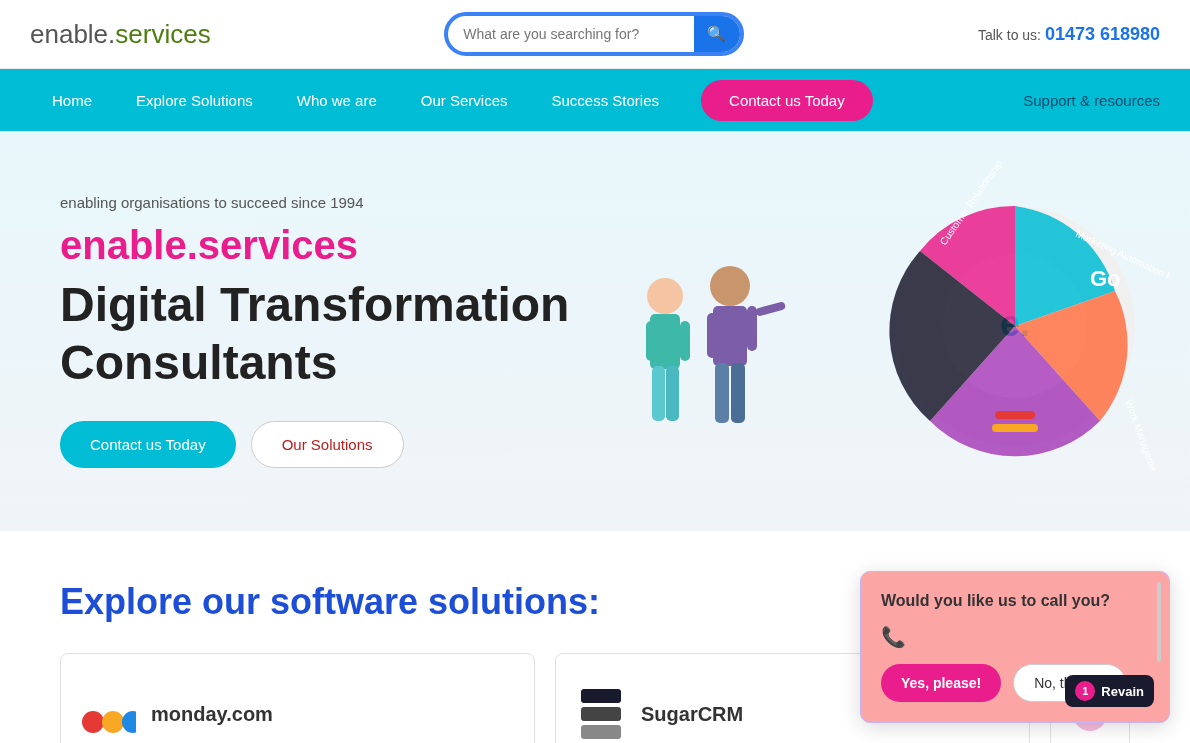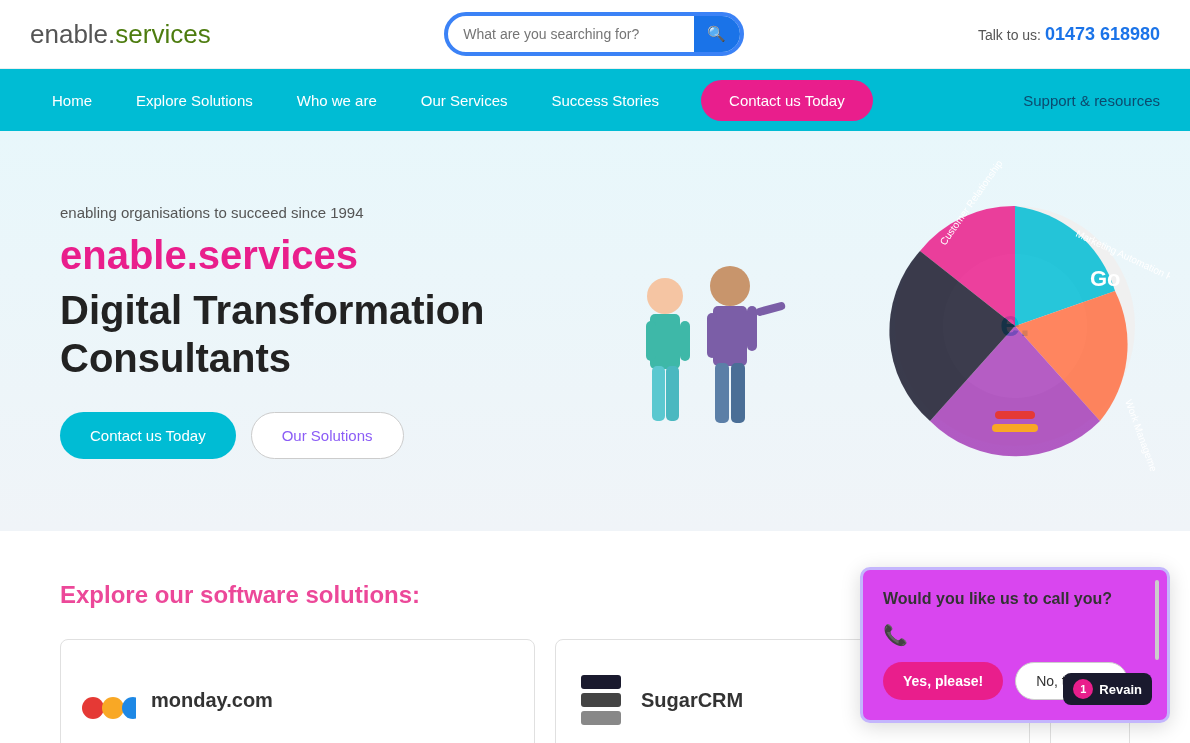--- a/index.html
+++ b/index.html
@@ -112,40 +112,40 @@
       color: #555;
       margin-bottom: 12px;
     }
     .hero-brand {
       font-size: 40px;
       color: #e91e8c;
       font-weight: bold;
       margin-bottom: 4px;
     }
     .hero-title {
-      font-size: 40px;
+      font-size: 48px;
       font-weight: bold;
       color: #222;
       line-height: 1.2;
       margin-bottom: 30px;
       margin-top: 8px;
     }
     .hero-buttons { display: flex; gap: 15px; }
     .btn-contact {
       background: #00bcd4;
       color: #fff;
       border: none;
       border-radius: 30px;
       padding: 14px 30px;
       font-size: 15px;
       cursor: pointer;
     }
     .btn-solutions {
       background: #fff;
-      color: #8b5cf6;
+      color: #b91c1c;
       border: 1px solid #ccc;
       border-radius: 30px;
       padding: 14px 30px;
       font-size: 15px;
       cursor: pointer;
     }
 
     
     .hero-visual {
       flex: 1;
@@ -155,23 +155,23 @@
       position: relative;
       height: 320px;
     }
 
     
     .explore {
       padding: 50px 60px 30px;
       background: #fff;
     }
     .explore-title {
-      font-size: 24px;
-      font-weight: bold;
-      color: #ec4899;
+      font-size: 36px;
+      font-weight: bold;
+      color: #1d4ed8;
       margin-bottom: 30px;
     }
     .solutions-grid {
       display: flex;
       gap: 20px;
     }
     .solution-card {
       border: 1px solid #e0e0e0;
       border-radius: 8px;
       padding: 30px 20px;
@@ -199,22 +199,22 @@
       flex-direction: column;
       gap: 3px;
       align-items: center;
     }
 
     
     .chat-widget {
       position: fixed;
       bottom: 20px;
       right: 20px;
-      background: #d946ef;
-      border: 3px solid #c4b5fd;
+      background: #fca5a5;
+      border: 1px solid #c4b5fd;
       border-radius: 10px;
       padding: 20px;
       width: 310px;
       box-shadow: 0 4px 20px rgba(0,0,0,0.15);
       z-index: 100;
     }
     .chat-title {
       font-size: 16px;
       font-weight: bold;
       color: #333;

